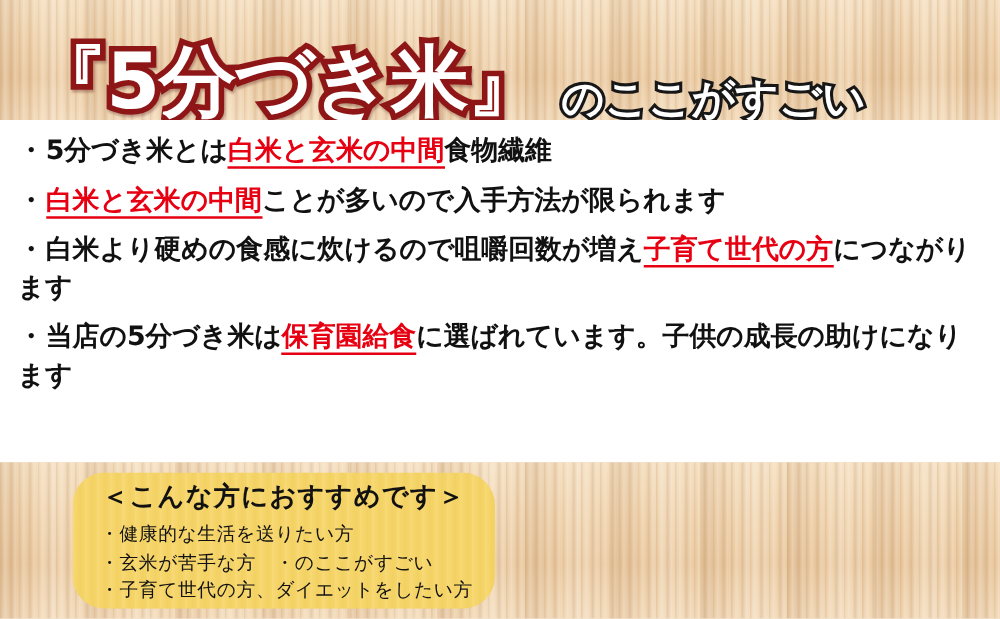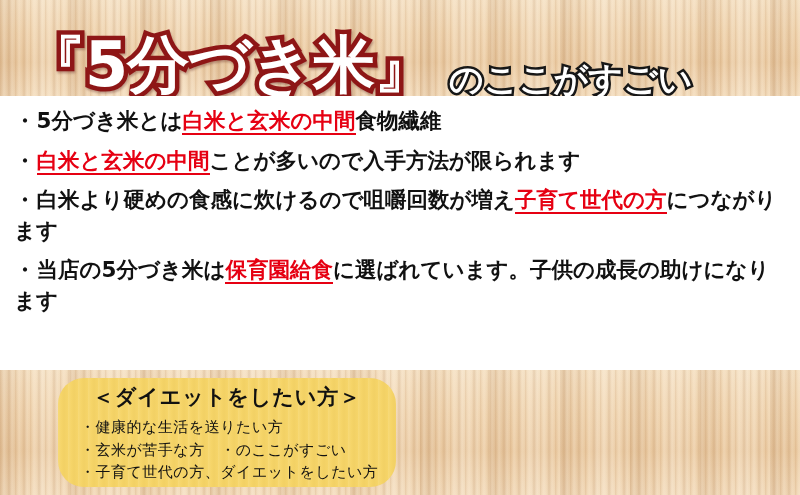--- a/index.html
+++ b/index.html
@@ -129,21 +129,21 @@
 
   <div class="bullet"><span class="dot">・</span><span>5分づき米とは</span><span class="hl">白米と玄米の中間</span><span>食物繊維</span></div>
       <div class="bullet"><span class="dot">・</span><span class="hl">白米と玄米の中間</span><span>ことが多いので入手方法が限られます</span></div>
       <div class="bullet"><span class="dot">・</span><span>白米より硬めの食感に炊けるので咀嚼回数が増え</span><span class="hl">子育て世代の方</span><span>につながります</span></div>
       <div class="bullet"><span class="dot">・</span><span>当店の5分づき米は</span><span class="hl">保育園給食</span><span>に選ばれています。子供の成長の助けになります</span></div>
     </div>
 
   <div id="bottom" class="wood">
 
     <div id="yellow-card">
-      <div class="rec-title">＜ダイエットをしたい方＞</div>
+      <div class="rec-title">＜こんな方におすすめです＞</div>
       <div class="rec-list">
         <div class="rec-item">・健康的な生活を送りたい方</div>
         <div class="rec-item">・玄米が苦手な方　・のここがすごい</div>
         <div class="rec-item">・子育て世代の方、ダイエットをしたい方</div>
       </div>
     </div>
 
   </div>
 </div>
 

